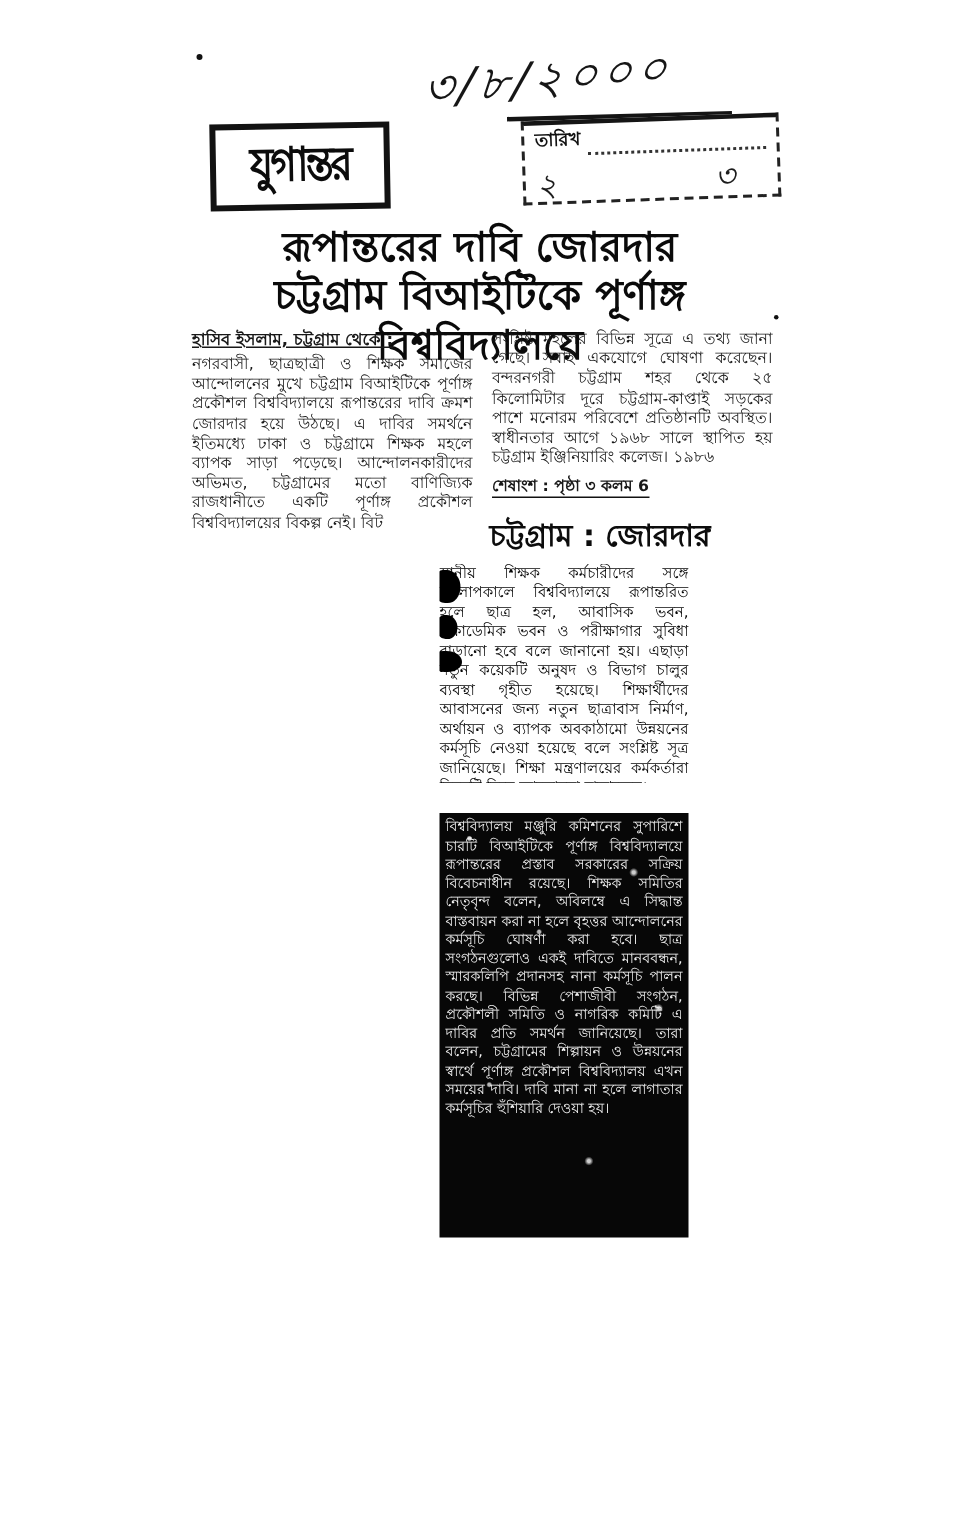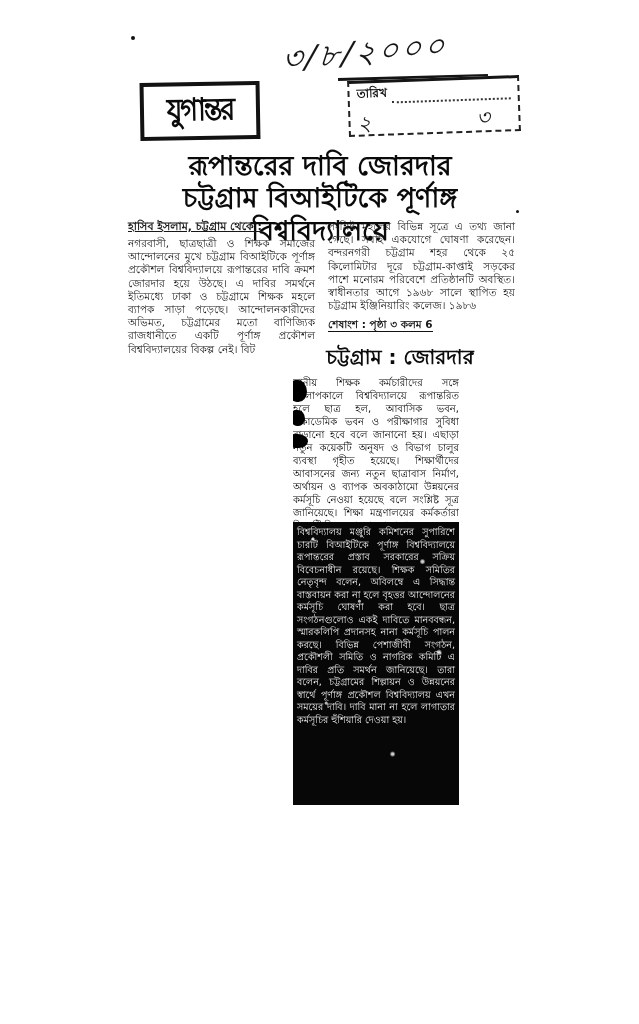--- a/index.html
+++ b/index.html
@@ -71,21 +71,21 @@
   .jump-col{left:293px;top:376px;width:166px;}
   .jump-top{
     font-size:10px;line-height:1.3;text-align:justify;color:#151515;
     filter:blur(0.3px) contrast(1.15);max-height:146px;overflow:hidden;position:relative;
   }
   .blob{position:absolute;background:#000;border-radius:40% 55% 50% 45%;}
   .blob.b1{left:-4px;top:4px;width:18px;height:22px;}
   .blob.b2{left:-2px;top:34px;width:14px;height:16px;}
   .blob.b3{left:-5px;top:58px;width:20px;height:14px;}
   .jump-degraded{
-    margin-top:0;width:166px;height:283px;overflow:hidden;box-sizing:border-box;
+    margin-top:20px;width:166px;height:283px;overflow:hidden;box-sizing:border-box;
     background-color:#070707;
     background-image:
       radial-gradient(circle at 12% 6%, rgba(255,255,255,.85) 1px, transparent 2px),
       radial-gradient(circle at 78% 14%, rgba(255,255,255,.8) 1px, transparent 3px),
       radial-gradient(circle at 40% 28%, rgba(255,255,255,.7) 1px, transparent 2px),
       radial-gradient(circle at 88% 46%, rgba(255,255,255,.75) 1px, transparent 3px),
       radial-gradient(circle at 20% 64%, rgba(255,255,255,.7) 1px, transparent 2px),
       radial-gradient(circle at 60% 82%, rgba(255,255,255,.8) 1px, transparent 3px);
     color:#f2f2f2;font-size:9.5px;line-height:1.32;text-align:justify;
     padding:4px 4px;filter:blur(0.2px);

